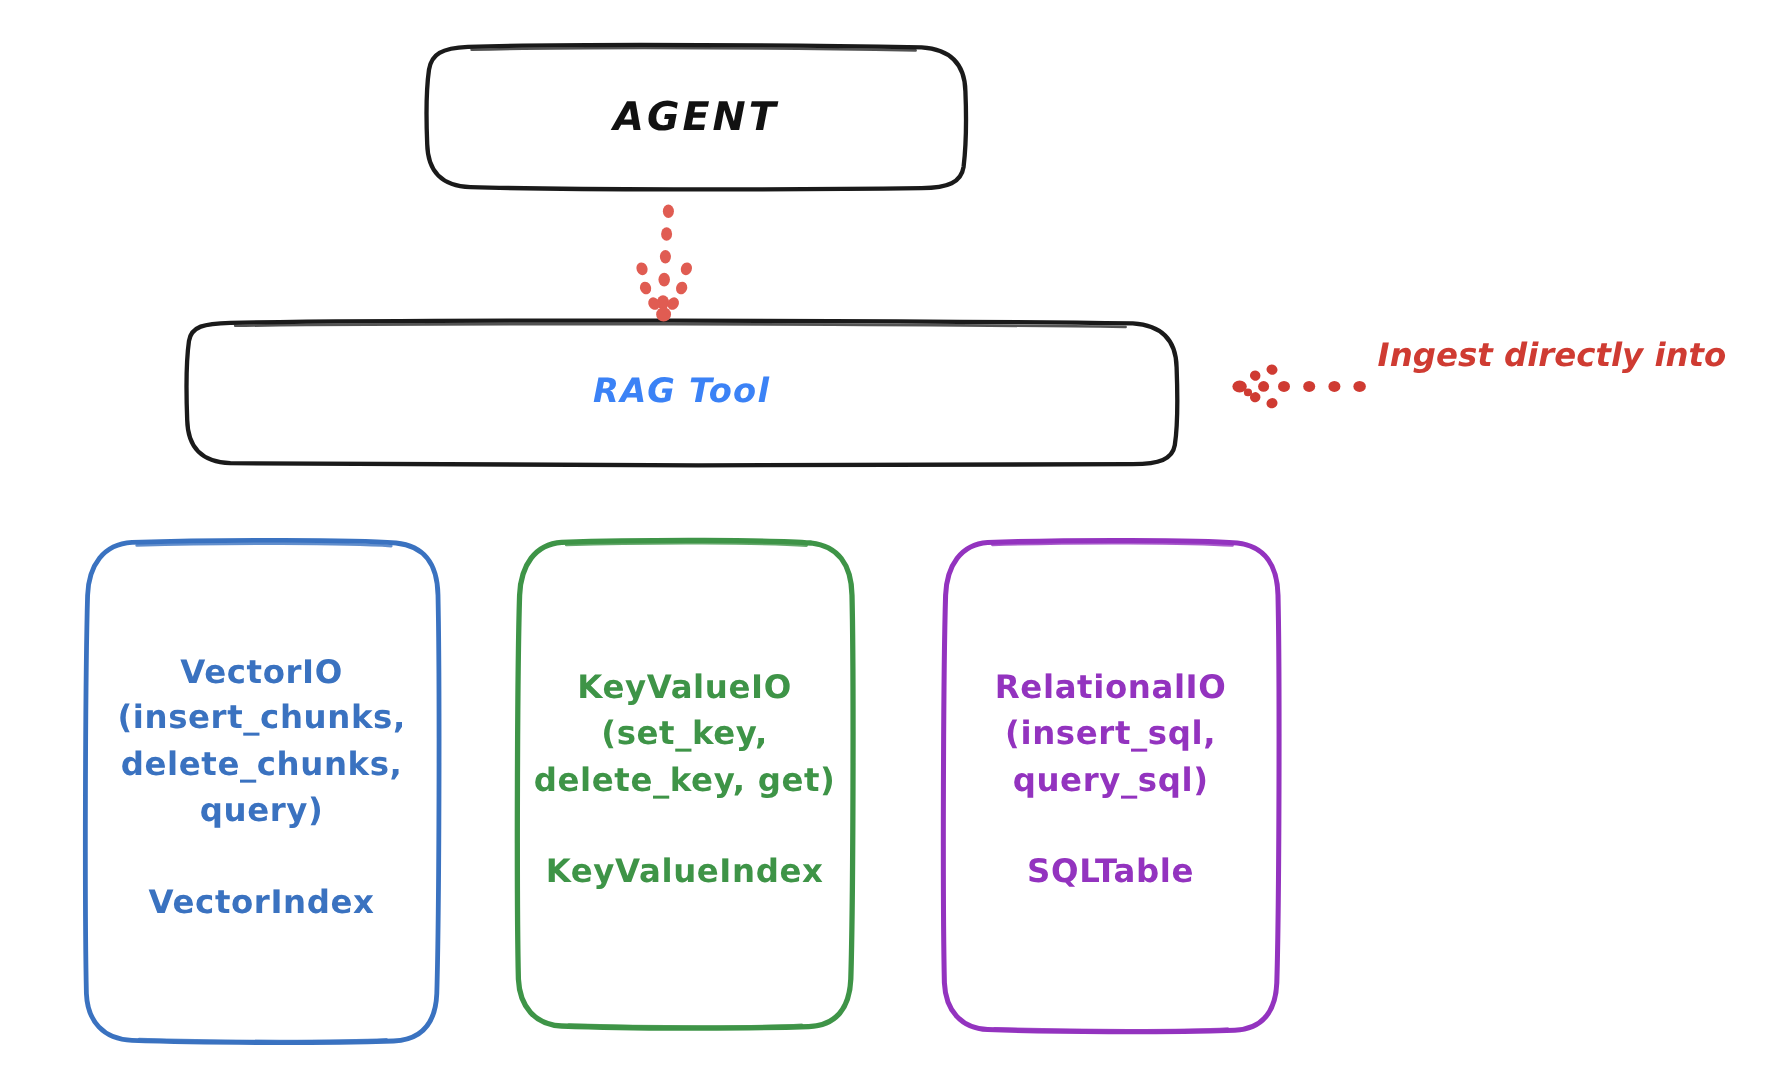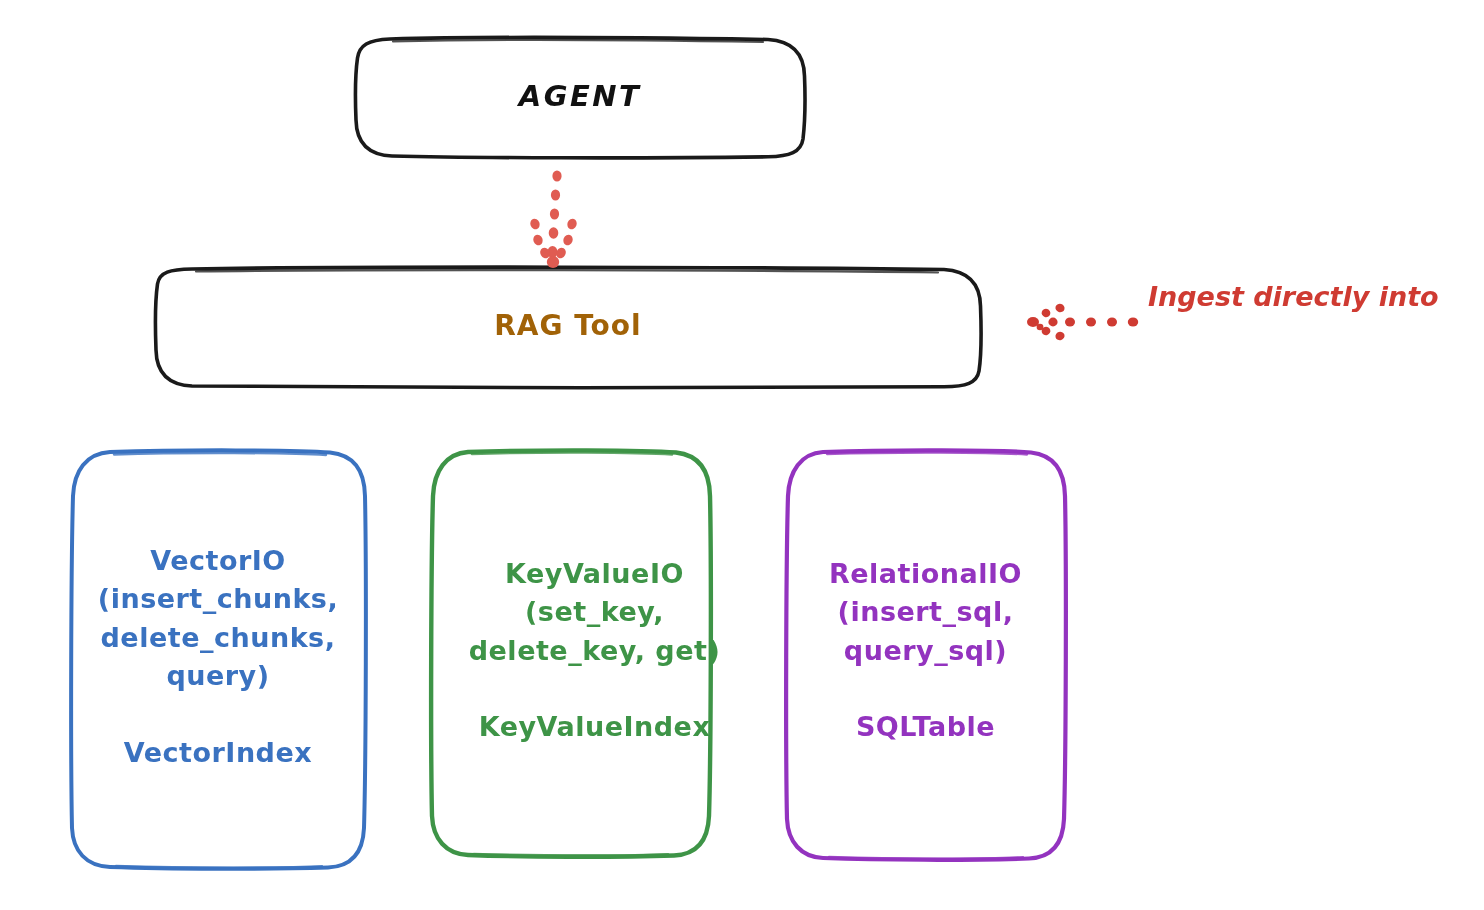--- a/index.html
+++ b/index.html
@@ -46,38 +46,39 @@
   #agent-node {
     left: 355px;
     top: 38px;
     width: 450px;
     height: 118px;
   }
   #agent-node .node-label {
     font-family: "DejaVu Sans", sans-serif;
     font-style: italic;
     font-weight: 700;
-    font-size: 29px;
+    font-size: 33px;
     letter-spacing: 2.5px;
     color: #111111;
   }
 
   
   #ragtool-node {
     left: 155px;
     top: 268px;
     width: 826px;
     height: 117px;
   }
   #ragtool-node .node-label {
     font-family: "DejaVu Sans", sans-serif;
     font-weight: 700;
     font-size: 28px;
     letter-spacing: 1px;
-    color: #a16207;
+    color: #3b82f6;
+    font-style: italic;
   }
 
   
   .store {
     align-items: flex-start;
     padding-top: 0;
   }
   .store .node-label {
     width: 100%;
     font-family: "DejaVu Sans", sans-serif;
@@ -93,21 +94,20 @@
   }
   #vectorio-node .node-label {
     padding-top: 92px;
     color: #3a72c0;
   }
   #keyvalueio-node {
     left: 430px;
     top: 450px;
     width: 281px;
     height: 405px;
-    margin-left: 24px;
   }
   #keyvalueio-node .node-label {
     padding-top: 105px;
     color: #3e9447;
   }
   #relationalio-node {
     left: 785px;
     top: 450px;
     width: 281px;
     height: 516px;

